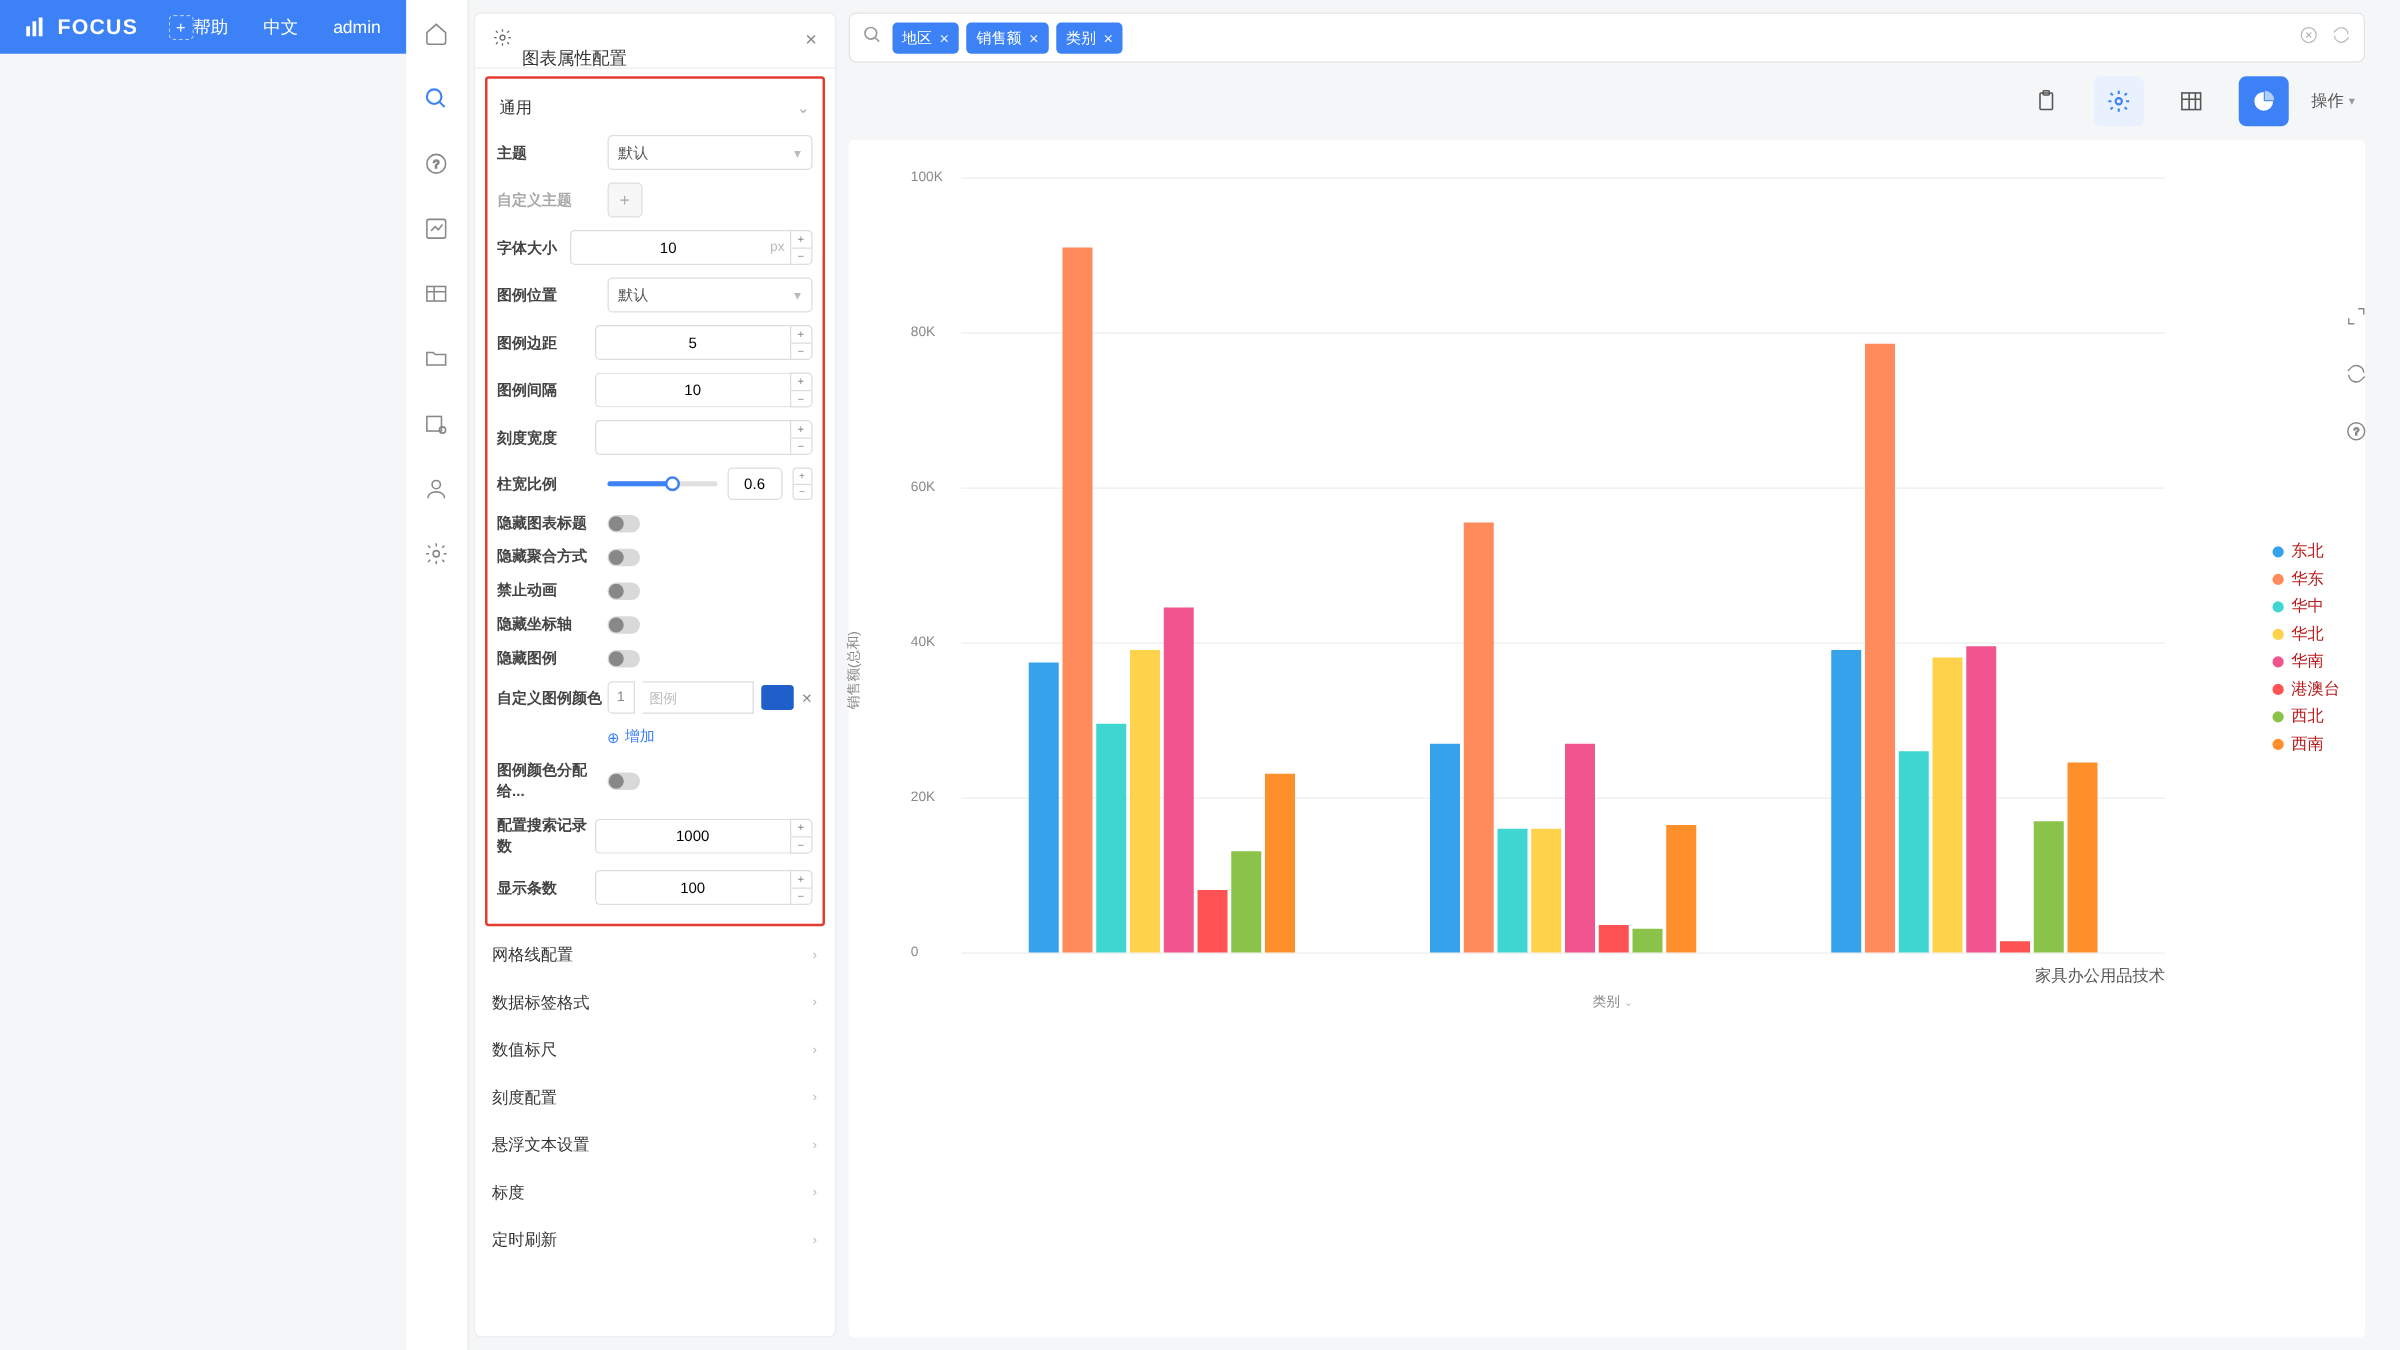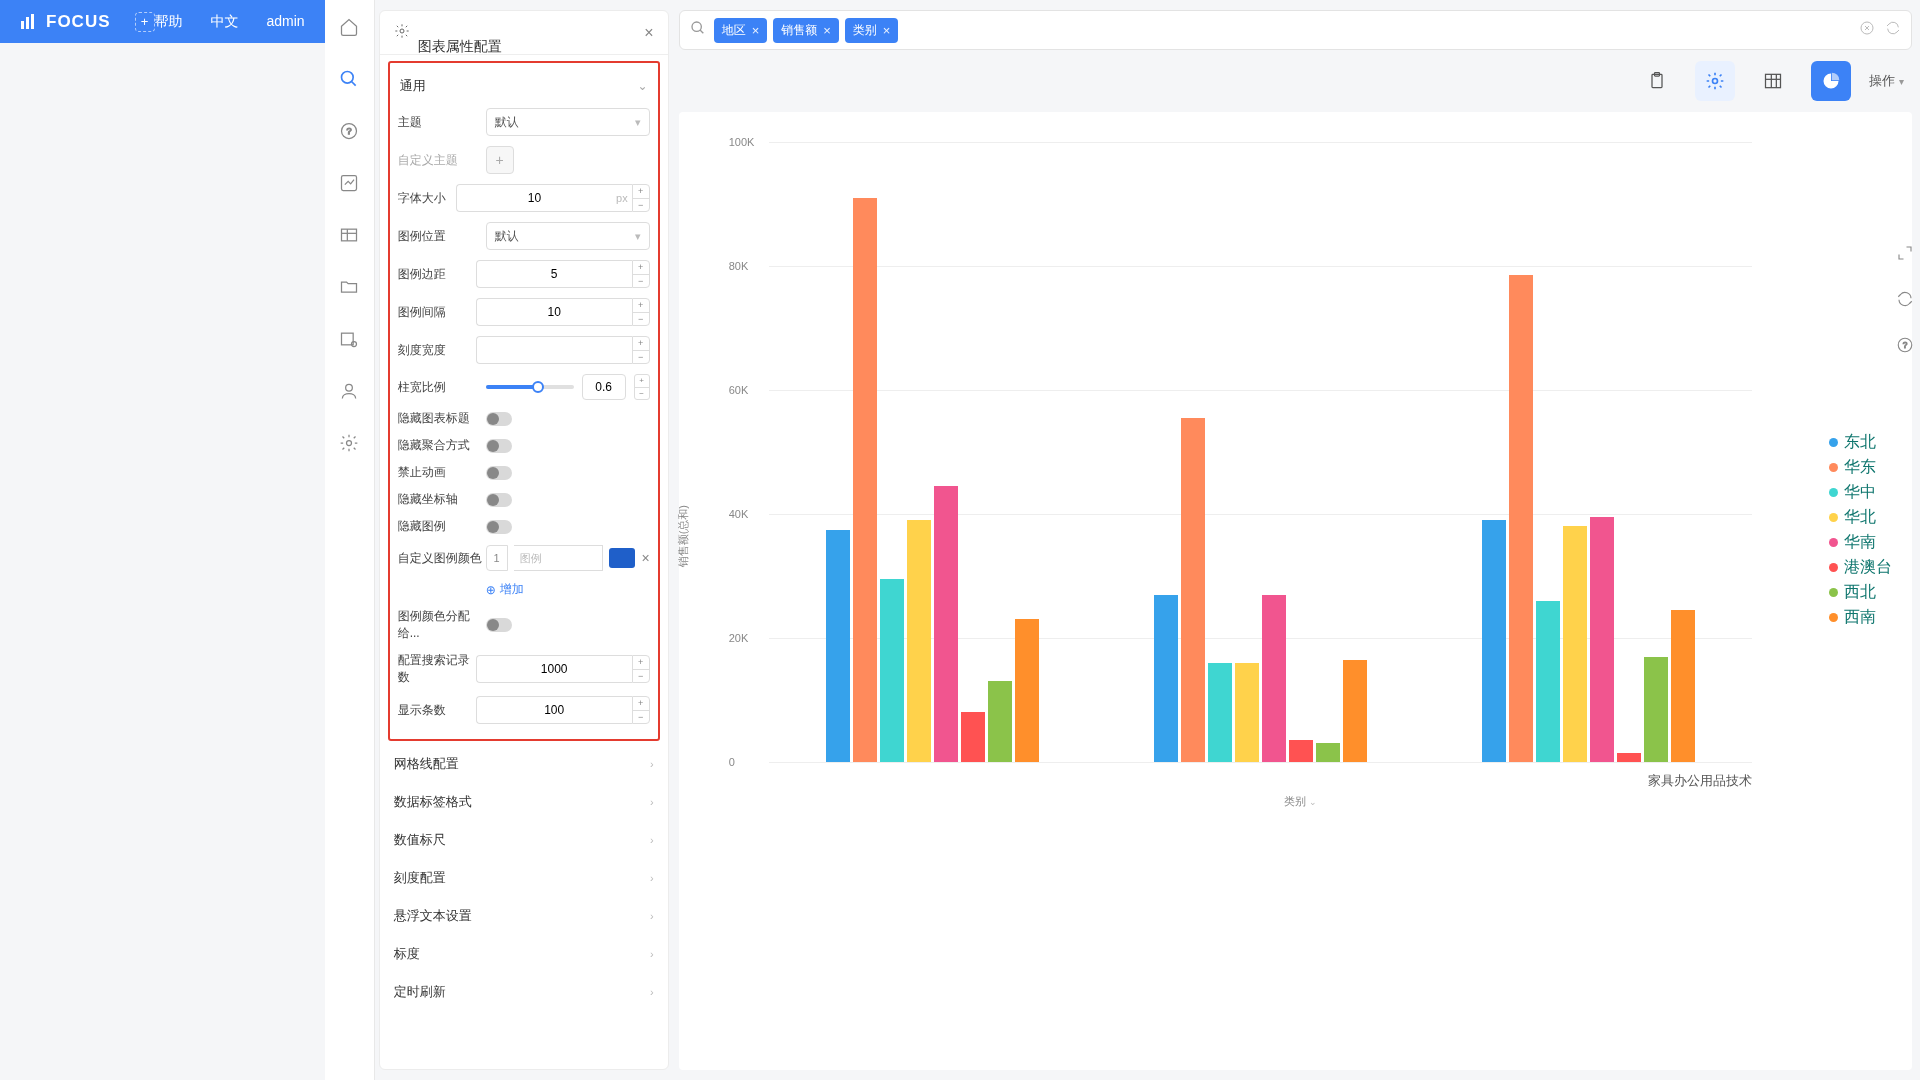--- a/index.html
+++ b/index.html
@@ -17,21 +17,21 @@
 .panel { width: 290px; background:#fff; border-radius:6px; margin:10px 6px 10px 4px; display:flex; flex-direction:column; border:1px solid #ececec;}
 .panel-head { height:44px; display:flex; align-items:center; padding:0 14px; border-bottom:1px solid #eee; }
 .panel-head .gear { margin-right:8px; color:#666; }
 .panel-head .title { font-size:14px; color:#333;margin-top:29px; }
 .panel-head .close { margin-left:auto; color:#888; font-size:16px; cursor:pointer;}
 .panel-body { flex:1; overflow:auto; padding: 6px 8px 12px; }
 .highlight-box { border:2px solid #e43b2f; border-radius:3px; padding:6px 6px 10px; margin-bottom:4px;}
 .section-row { display:flex; align-items:center; justify-content:space-between; padding:8px 4px; font-size:13px; color:#333; cursor:pointer;}
 .section-row .chev { color:#aaa; font-size:12px;}
 .form-row { display:flex; align-items:center; padding:5px 2px; font-size:13px; }
-.flabel { width:88px; color:#444; font-size:12px; }
+.flabel { width:88px; color:#444; font-size:12px;font-weight:bold; }
 .flabel.muted{color:#aaa;}
 .sel { flex:1; height:28px; border:1px solid #ddd; border-radius:4px; padding:0 8px; font-size:12px; background:#fff; display:flex; align-items:center; justify-content:space-between; color:#555;}
 .sel .dd{color:#bbb;font-size:11px;}
 .numwrap { flex:1; display:flex; align-items:center; height:28px;}
 .numinput { flex:1; height:28px; border:1px solid #ddd; border-radius:4px 0 0 4px; text-align:center; font-size:12px; border-right:none;}
 .numunit { height:28px; border:1px solid #ddd; border-left:none; border-right:none; font-size:11px; color:#bbb; display:flex; align-items:center; padding:0 4px;}
 .stepper { width:18px; height:28px; display:flex; flex-direction:column; border:1px solid #ddd; border-radius:0 4px 4px 0;}
 .stepper div{flex:1;display:flex;align-items:center;justify-content:center;font-size:9px;color:#888;border-bottom:1px solid #ddd;}
 .stepper div:last-child{border-bottom:none;}
 .plusbox { width:28px; height:28px; border:1px solid #ddd; border-radius:4px; display:flex;align-items:center;justify-content:center;color:#aaa;font-size:14px; background:#f7f7f7;}
@@ -47,21 +47,21 @@
 .mini-stepper div{flex:1;font-size:8px;display:flex;align-items:center;justify-content:center;color:#888;border-bottom:1px solid #ddd;}
 .mini-stepper div:last-child{border-bottom:none;}
 .legend-color-row{display:flex;align-items:center;gap:6px;flex:1;}
 .legend-idx{width:22px;height:26px;border:1px solid #ddd;border-radius:4px 0 0 4px;text-align:center;font-size:11px;color:#888;display:flex;align-items:center;justify-content:center;}
 .legend-txt{flex:1;height:26px;border:1px solid #ddd;border-left:none;font-size:11px;color:#bbb;padding:0 6px;display:flex;align-items:center;}
 .legend-swatch{width:26px;height:20px;background:#1f5fc9;border-radius:3px;}
 .legend-x{color:#888;font-size:14px;}
 .add-link{color:#3c82f6;font-size:12px;display:flex;align-items:center;gap:4px;padding-left:88px;}
 .collapsed-sec{display:flex;align-items:center;justify-content:space-between;padding:10px 6px;font-size:13px;color:#333;}
 .collapsed-sec .chev{color:#bbb;font-size:11px;}
-.main { flex:1; display:flex; flex-direction:column; padding:10px 8px 10px 4px;}
+.main { flex:1; display:flex; flex-direction:column; padding:10px 28px 10px 4px;}
 .searchbar { height:40px; background:#fff; border:1px solid #e3e3e3; border-radius:6px; display:flex; align-items:center; padding:0 10px; gap:8px;}
 .searchbar .mag{color:#999;}
 .tag{background:#3c82f6;color:#fff;font-size:12px;padding:4px 8px;border-radius:4px;display:flex;align-items:center;gap:6px;}
 .tag .x{font-size:13px;opacity:.9;}
 .searchbar-right{margin-left:auto;display:flex;gap:10px;color:#bbb;}
 .toolbar{height:62px;display:flex;align-items:center;justify-content:flex-end;gap:18px;padding-right:8px;}
 .tool-btn{width:40px;height:40px;display:flex;align-items:center;justify-content:center;border-radius:6px;color:#555;}
 .tool-btn.lite{background:#e9f1ff;color:#3c82f6;}
 .tool-btn.primary{background:#3c82f6;color:#fff;}
 .op-label{font-size:13px;color:#555;display:flex;align-items:center;gap:4px;}
@@ -69,21 +69,21 @@
 .chart-title{text-align:center;font-size:19px;color:#333;margin-bottom:8px;}
 .axis-hint{position:absolute;left:4px;top:50%;transform:rotate(-90deg)translateX(50%);transform-origin:left;font-size:11px;color:#888;white-space:nowrap;}
 .plot{position:relative;height:620px;margin-top:10px;}
 .gridline{position:absolute;left:40px;right:120px;height:1px;background:#eee;}
 .ylabel{position:absolute;left:0;font-size:11px;color:#888;transform:translateY(-50%);}
 .bars-row{position:absolute;bottom:0;left:40px;right:120px;display:flex;justify-content:space-around;}
 .group{display:flex;gap:3px;align-items:flex-end;}
 .bar{width:24px;}
 .xlabels{display:flex;justify-content:flex-end;margin-left:40px;margin-right:120px;font-size:13px;color:#555;padding-top:10px;}
 .xaxis-name{text-align:center;font-size:11px;color:#888;margin-top:4px;}
-.legend{position:absolute;right:20px;top:320px;font-size:16px;color:#0f766e;}
+.legend{position:absolute;right:20px;top:320px;font-size:13px;color:#b91c1c;}
 .legend-item{display:flex;align-items:center;gap:6px;margin-bottom:4px;}
 .legend-dot{width:9px;height:9px;border-radius:50%;}
 .float-tools{position:absolute;right:-4px;top:130px;display:flex;flex-direction:column;gap:24px;color:#888;}
 .float-tools div{width:22px;height:22px;display:flex;align-items:center;justify-content:center;}
 </style>
 </head>
 <body>
 
 <div class="app">
  <div class="topbar">

